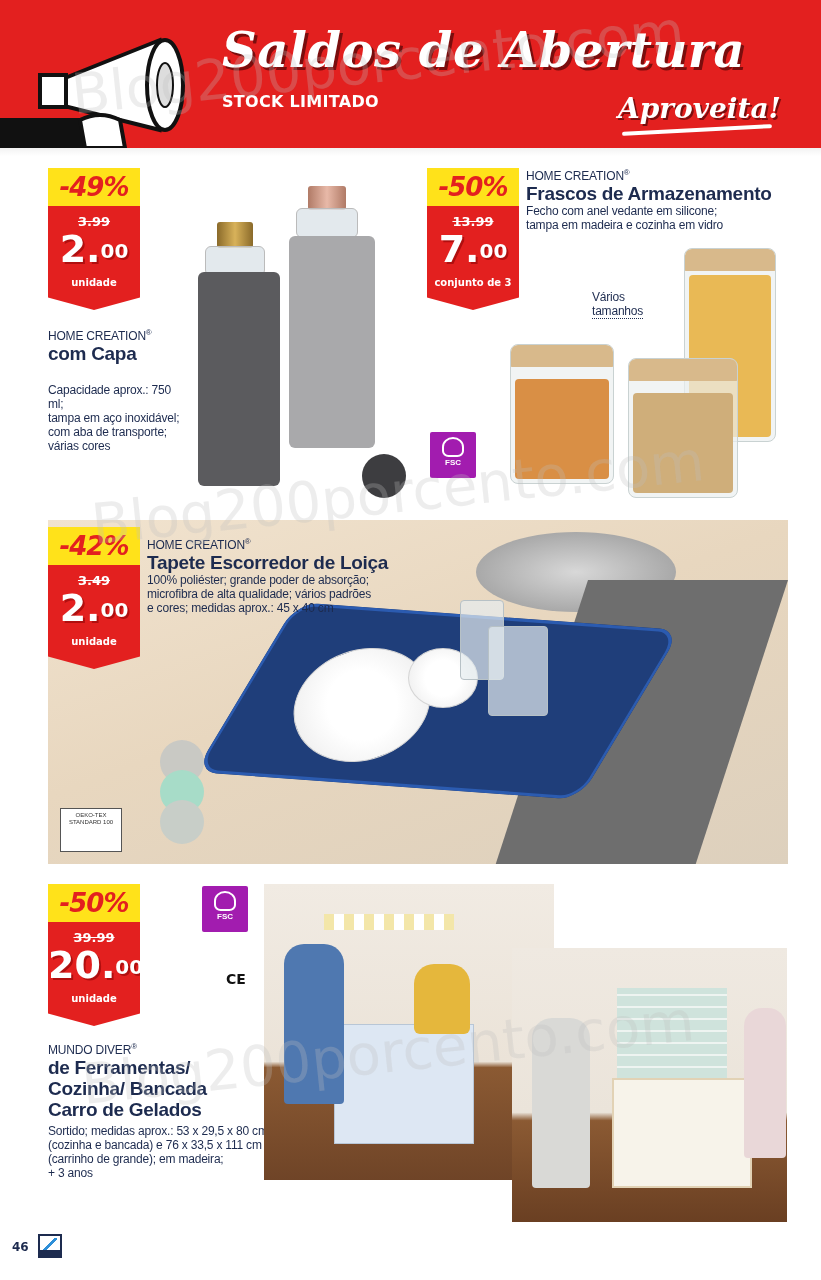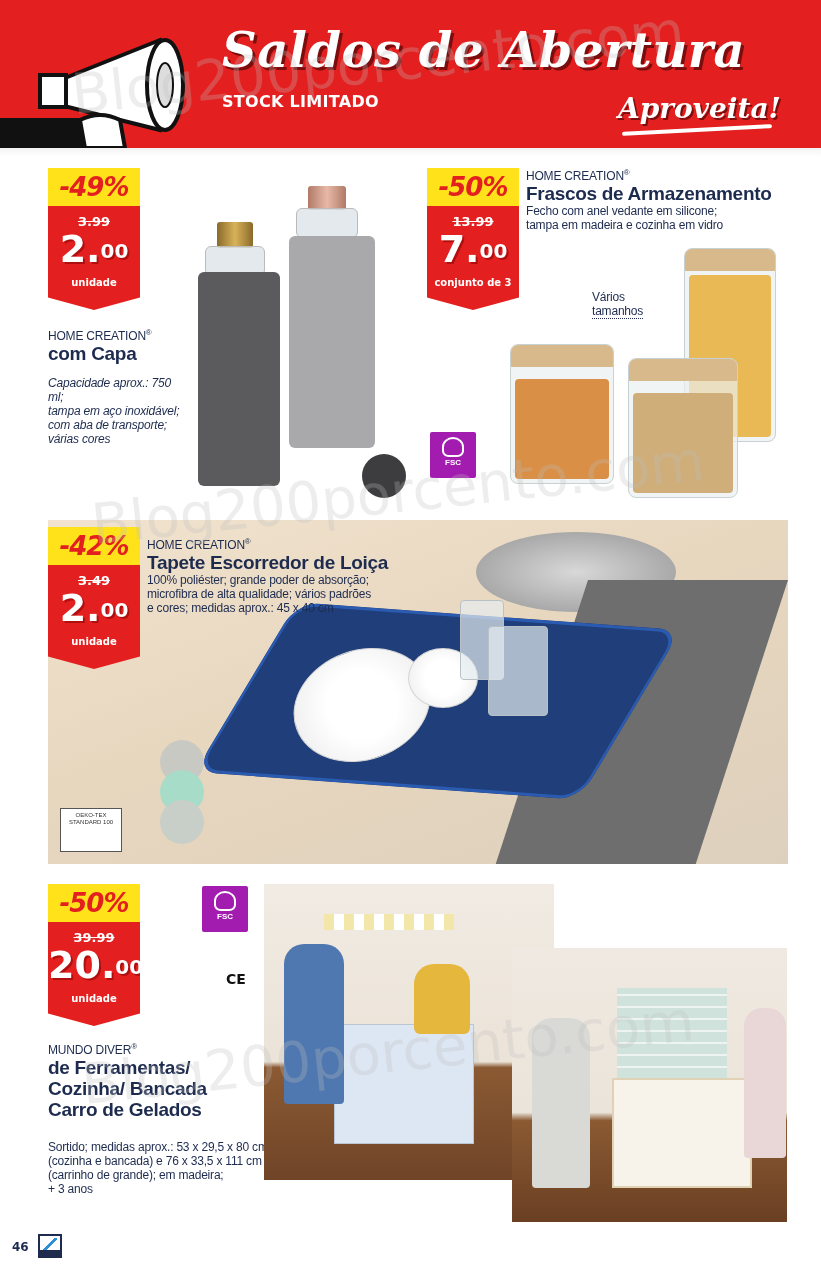--- a/index.html
+++ b/index.html
@@ -83,21 +83,21 @@
     <div class="old">3.99</div>
     <div class="new"><span>2.</span><sup>00</sup></div>
     <div class="unit">unidade</div>
   </div>
 </div>
 <div style="position:absolute; left:48px; top:328px; width:140px;">
   <div class="brand"><span>HOME CREATION</span><sup>®</sup></div>
   <div class="pname">
     <div>com Capa</div>
   </div>
-  <div class="pdesc" style="margin-top:12px;font-style:italic;">
+  <div class="pdesc" style="margin-top:19px;">
     <div>Capacidade aprox.: 750 ml;</div>
     <div>tampa em aço inoxidável;</div>
     <div>com aba de transporte;</div>
     <div>várias cores</div>
   </div>
 </div>
 
 <div>
   <div class="cap" style="left:217px; top:222px; width:36px; height:26px; background:linear-gradient(90deg,#8a6a2a,#d8b25a,#8a6a2a);"></div>
   <div class="bottle" style="left:205px; top:246px; width:60px; height:30px; background:rgba(220,228,232,0.8); border:1px solid #bbb;"></div>
@@ -189,21 +189,21 @@
   <div class="box"><div class="tree"></div><span>FSC</span></div>
 </div>
 <div class="ce">CE</div>
 <div style="position:absolute; left:48px; top:1042px; width:220px;">
   <div class="brand"><span>MUNDO DIVER</span><sup>®</sup></div>
   <div class="pname">
     <div>de Ferramentas/</div>
     <div>Cozinha/ Bancada</div>
     <div>Carro de Gelados</div>
   </div>
-  <div class="pdesc" style="margin-top:20px;">
+  <div class="pdesc" style="margin-top:4px;">
     <div>Sortido; medidas aprox.: 53 x 29,5 x 80 cm</div>
     <div>(cozinha e bancada) e 76 x 33,5 x 111 cm</div>
     <div>(carrinho de grande); em madeira;</div>
     <div>+ 3 anos</div>
   </div>
 </div>
 <div class="photo photo1">
   <div style="position:absolute; left:70px; top:140px; width:140px; height:120px; background:#dde7f3; border:1px solid #b8c6d6;"></div>
   <div style="position:absolute; left:60px; top:30px; width:130px; height:16px; background:repeating-linear-gradient(90deg,#f3e6a9 0 10px,#fff 10px 20px);"></div>
   <div style="position:absolute; left:20px; top:60px; width:60px; height:160px; background:#4f78b0; border-radius:20px 20px 4px 4px;"></div>

